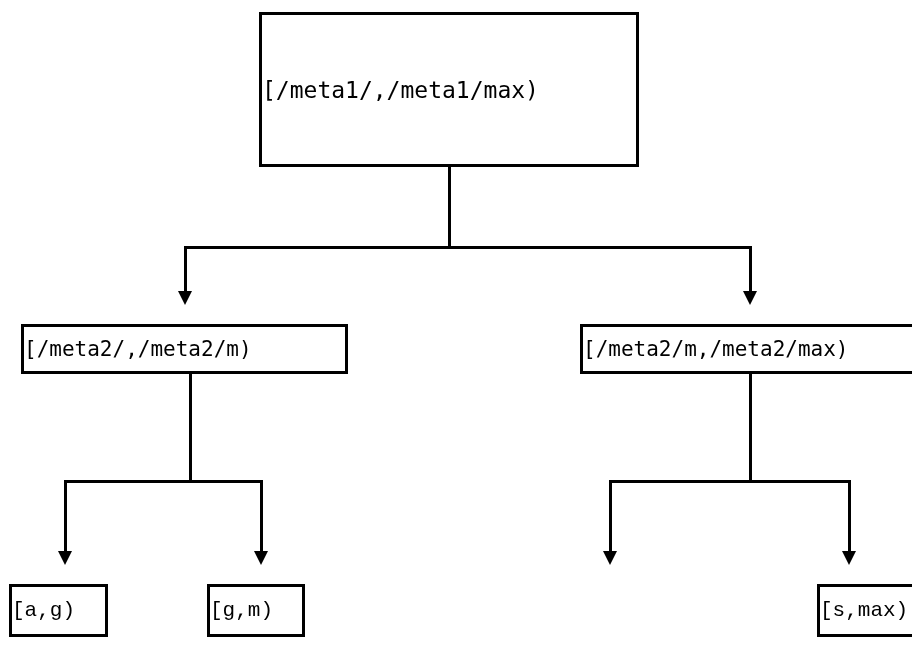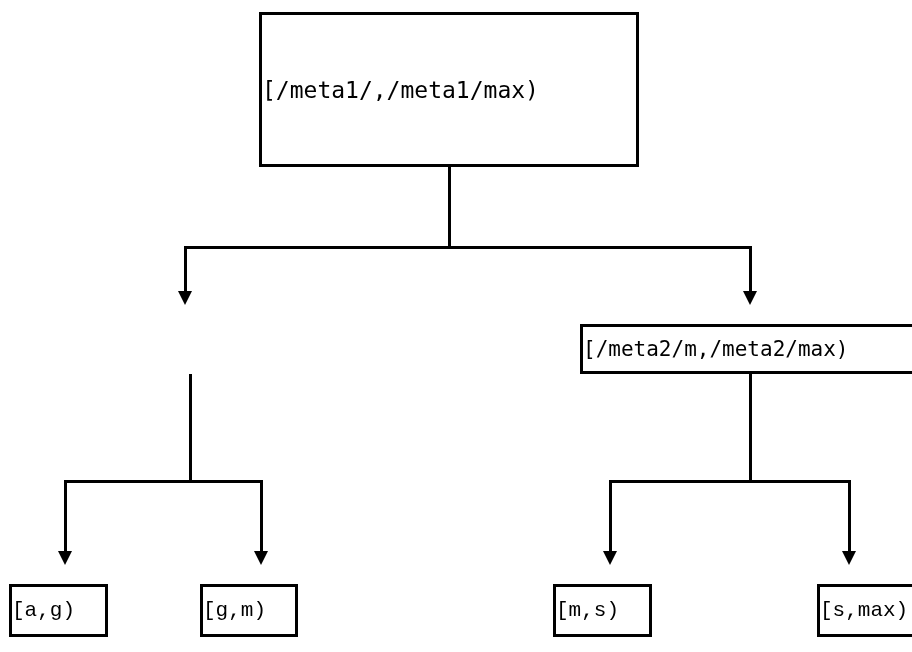--- a/index.html
+++ b/index.html
@@ -49,21 +49,21 @@
     height: 50px;
     font-size: 21px;
   }
   .node-leaf {
     top: 584px;
     height: 53px;
     font-size: 21px;
     font-family: Liberation Mono, monospace;
   }
   .leaf-ag    { left: 9px;   width: 99px; }
-  .leaf-gm    { left: 200px; width: 98px; }
+  .leaf-gm    { left: 207px; width: 98px; }
   .leaf-ms    { left: 553px; width: 99px; }
   .leaf-smax  { left: 777px; width: 126px; margin-left: 40px; }
 
   
   .edge-v {
     position: absolute;
     width: 3px;
     background: #000000;
   }
   .edge-h {
@@ -113,20 +113,23 @@
     <span>[/meta1/,/meta1/max)</span>
   </div>
 
   <div class="edge-v trunk-root"></div>
   <div class="edge-h bus-root"></div>
   <div class="edge-v drop-l2-left"></div>
   <div class="edge-v drop-l2-right"></div>
   <div class="arrowhead arrow-l2-left"></div>
   <div class="arrowhead arrow-l2-right"></div>
 
+  <div class="node node-l2-left">
+    <span>[/meta2/,/meta2/m)</span>
+  </div>
   <div class="node node-l2-right">
     <span>[/meta2/m,/meta2/max)</span>
   </div>
 
   <div class="edge-v trunk-left"></div>
   <div class="edge-h bus-left"></div>
   <div class="edge-v drop-leaf-ag"></div>
   <div class="edge-v drop-leaf-gm"></div>
   <div class="arrowhead arrow-leaf-ag"></div>
   <div class="arrowhead arrow-leaf-gm"></div>
@@ -137,20 +140,17 @@
   <div class="edge-v drop-leaf-smax"></div>
   <div class="arrowhead arrow-leaf-ms"></div>
   <div class="arrowhead arrow-leaf-smax"></div>
 
   <div class="node node-leaf leaf-ag">
     <span>[a,g)</span>
   </div>
   <div class="node node-leaf leaf-gm">
     <span>[g,m)</span>
   </div>
-  <div class="node node-leaf leaf-ms">
-    <span>[m,s)</span>
-  </div>
   <div class="node node-leaf leaf-smax">
     <span>[s,max)</span>
   </div>
 
 </div>
 
 </body></html>

